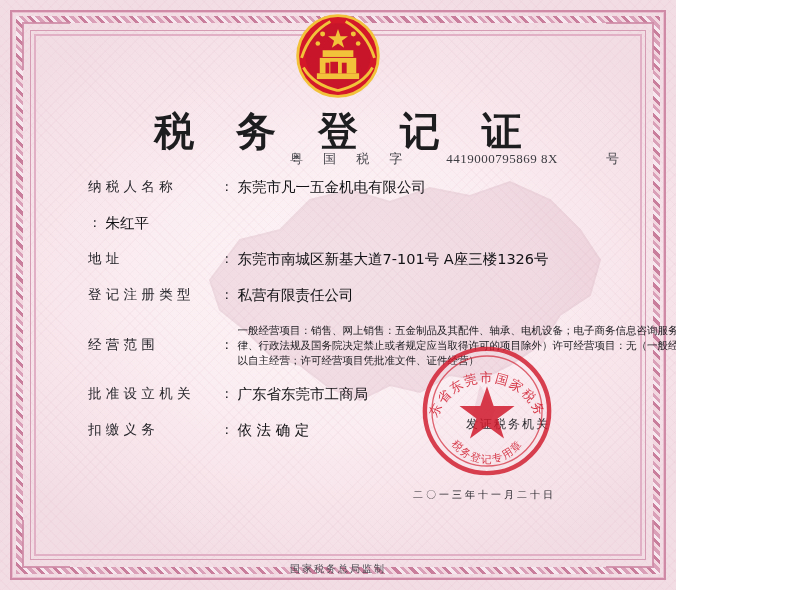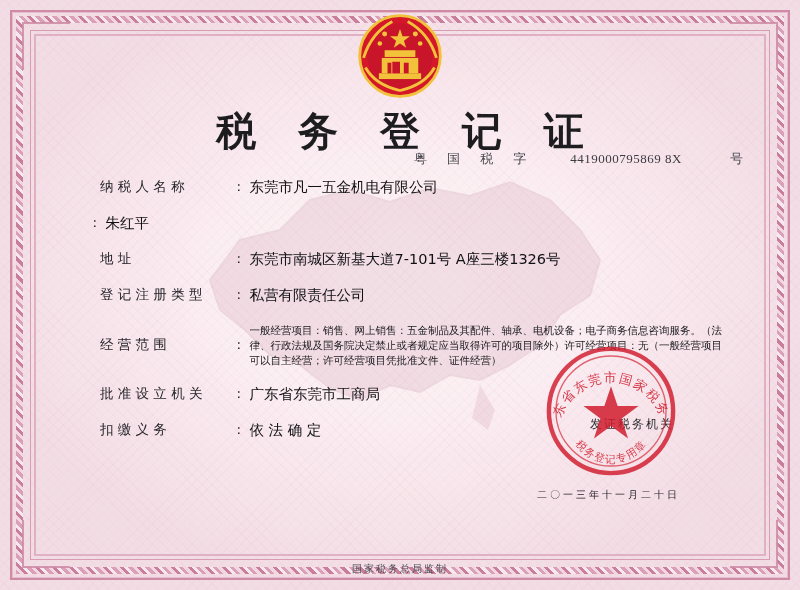--- a/index.html
+++ b/index.html
@@ -9,21 +9,21 @@
   body {
     width: 800px;
     height: 590px;
     background: #ffffff;
     font-family: "DejaVu Sans", sans-serif;
     overflow: hidden;
   }
 
   #certificate {
     position: relative;
-    width: 800px;
+    width: 676px;
     height: 590px;
     background:
       radial-gradient(ellipse 420px 300px at 50% 48%, #fdf4f6 0%, #fbeef2 45%, #f7e4ea 75%, #f3dde5 100%);
     overflow: hidden;
   }
 
   
   .bg-texture {
     position: absolute;
     inset: 0;
@@ -151,21 +151,20 @@
     margin-bottom: 14px;
     min-height: 22px;
   }
   .field-label {
     width: 132px;
     flex: 0 0 132px;
     font-size: 13.5px;
     color: #26262b;
     font-family: "DejaVu Sans", sans-serif;
     white-space: nowrap;
-    margin-left: 12px;
   }
   .field-colon {
     flex: 0 0 10px;
     font-size: 13.5px;
     color: #26262b;
   }
   .field-value {
     flex: 1;
     font-size: 14.5px;
     color: #111114;

